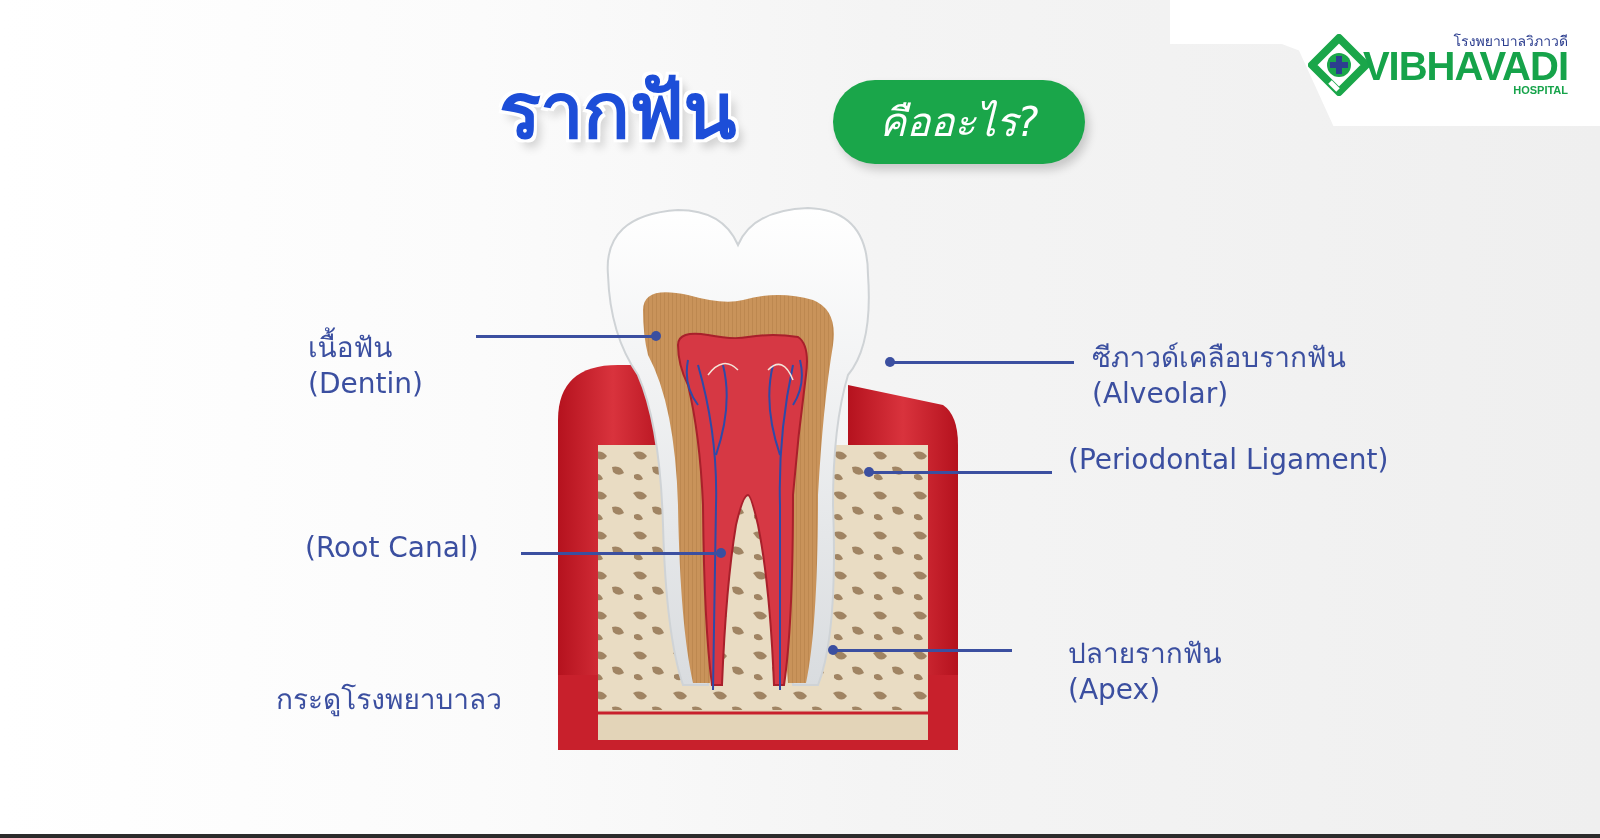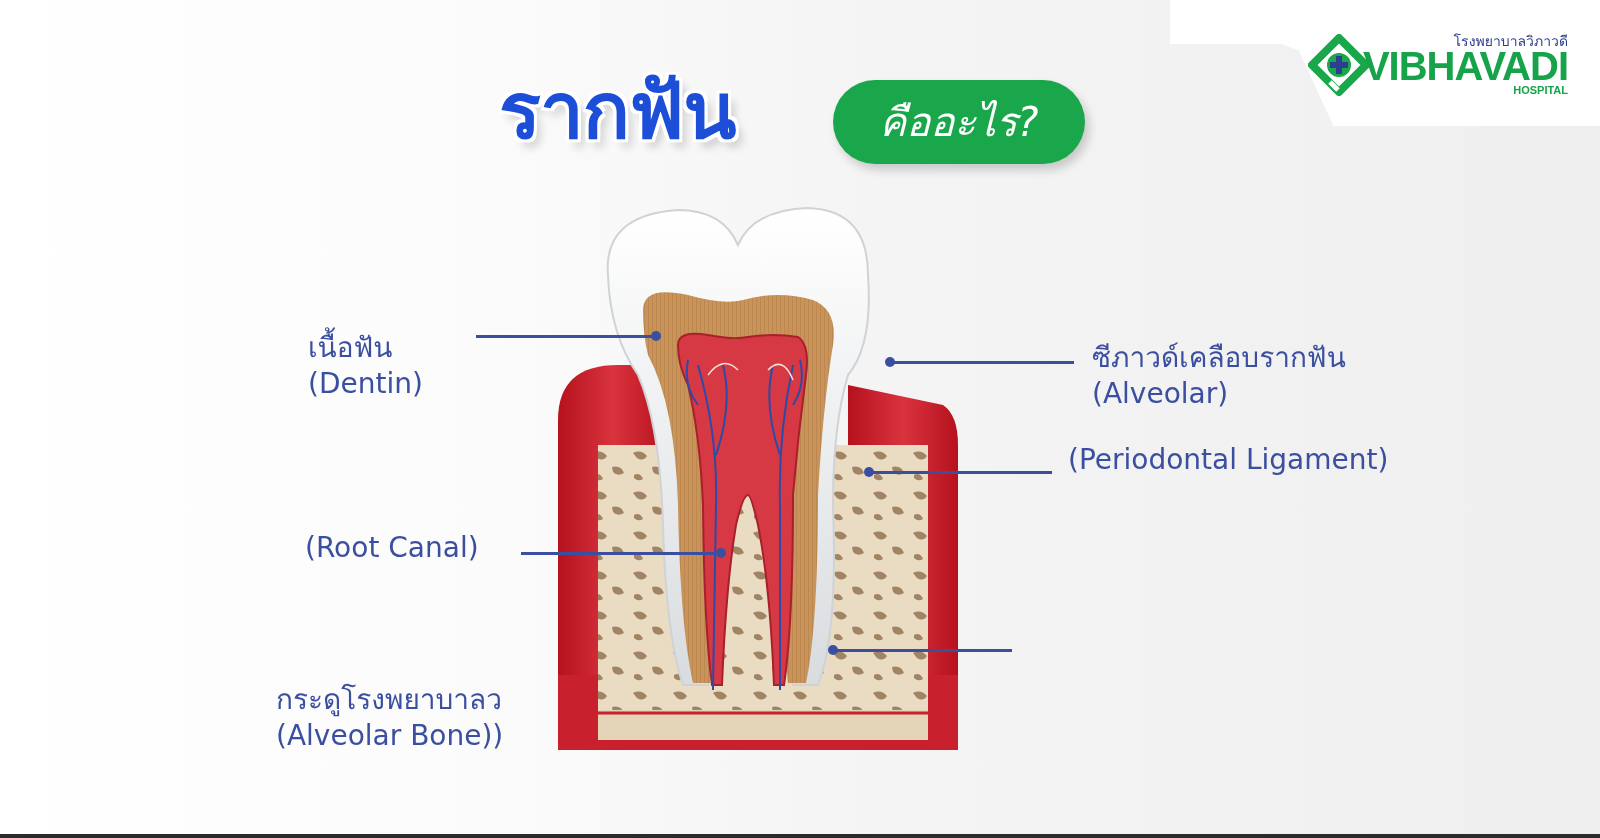--- a/index.html
+++ b/index.html
@@ -136,20 +136,21 @@
 
 <div class="label" style="left:1068px; top:442px;">
   <span class="en">(Periodontal Ligament)</span>
 </div>
 
 <div class="label" style="left:305px; top:530px;">
   <span class="en">(Root Canal)</span>
 </div>
 
 <div class="label" style="left:1068px; top:636px;">
+  <span class="th">ปลายรากฟัน</span>
+  <span class="en">(Apex)</span>
 </div>
 
 <div class="label" style="left:276px; top:682px;">
   <span class="th">กระดูโรงพยาบาลว</span>
-  <span class="en">(Alveolar Bone))</span>
 </div>
 
 <div class="bottom-bar"></div>
 
 </body></html>

